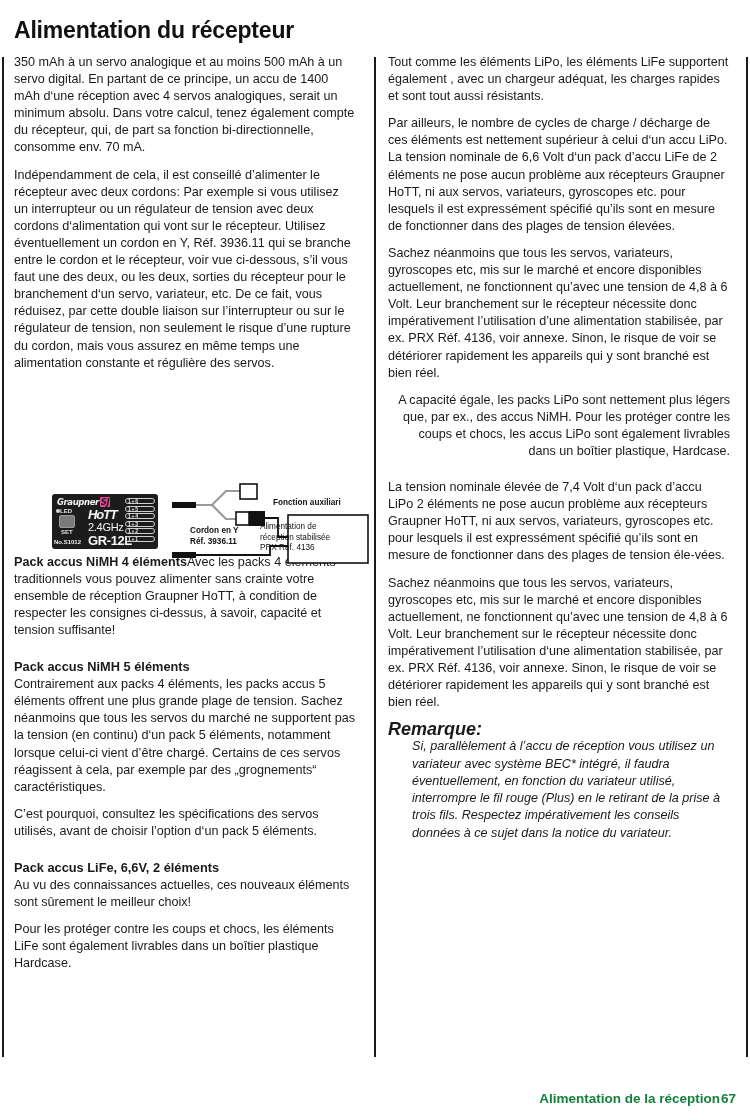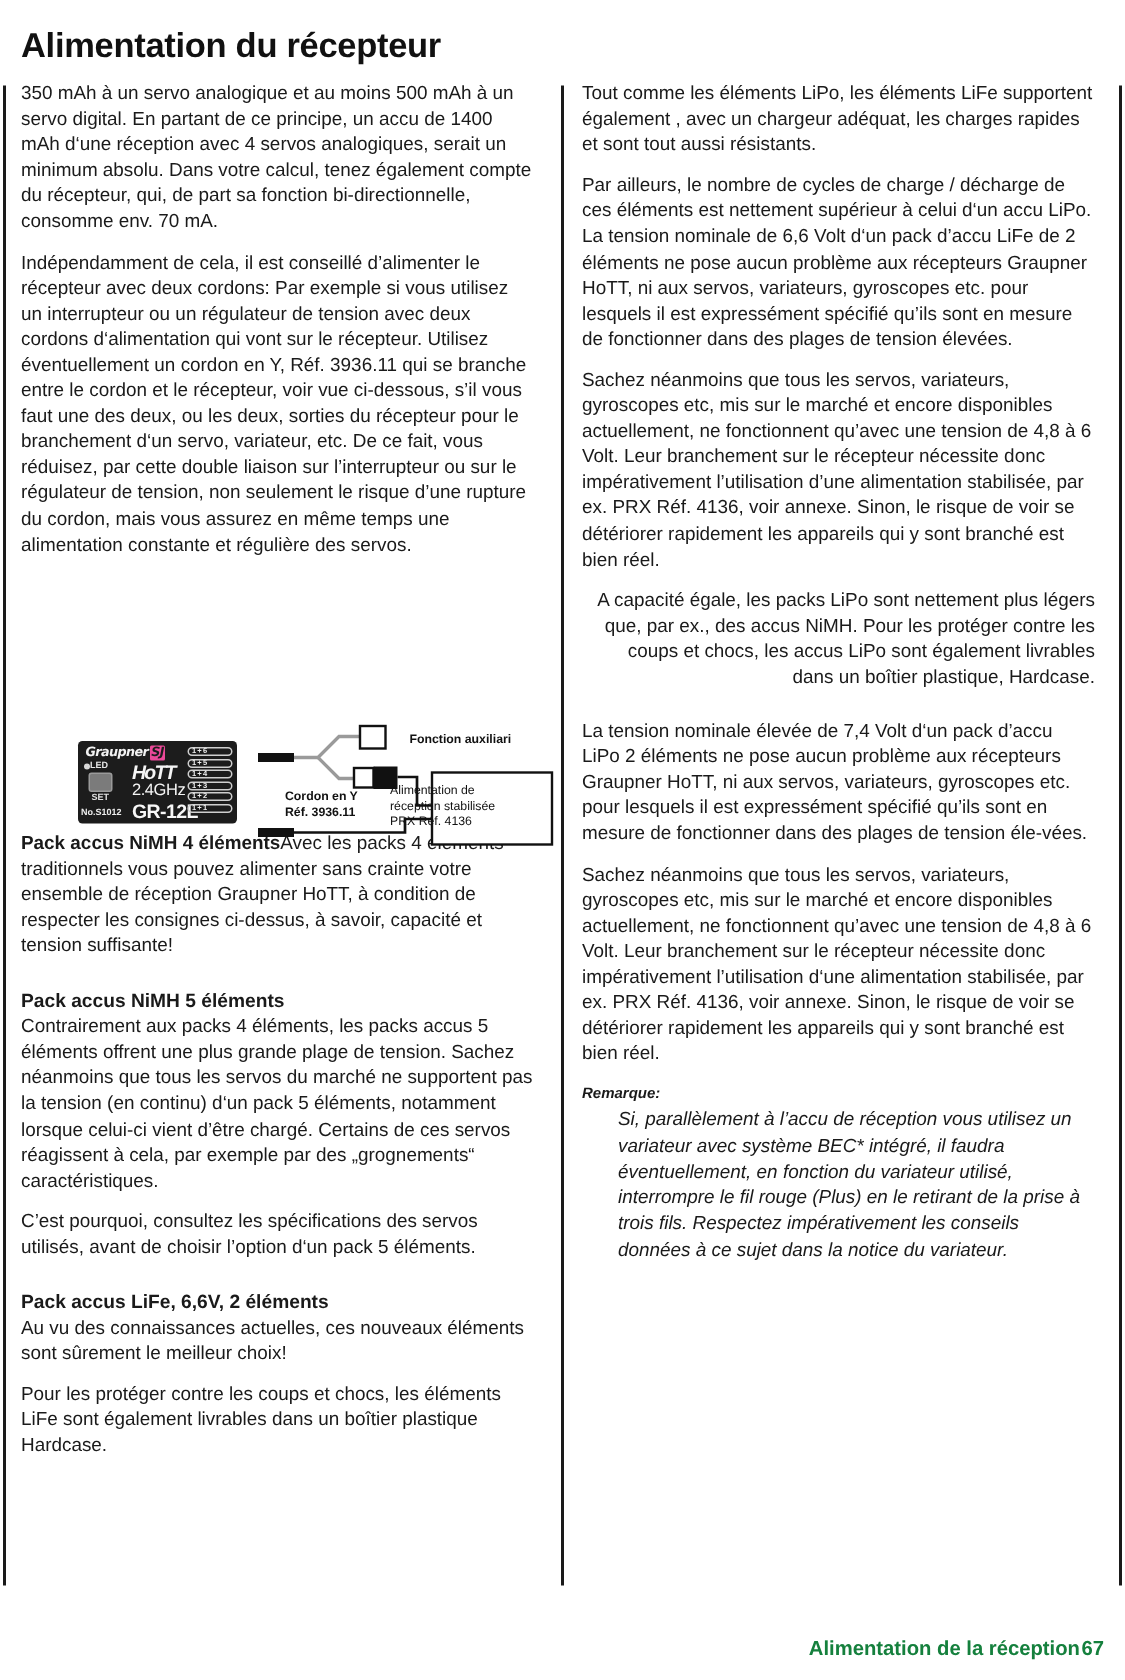--- a/index.html
+++ b/index.html
@@ -69,21 +69,21 @@
     margin: 0 0 1px 0;
     line-height: 17px;
   }
   h3.sub.spaced-above {
     margin-top: 19px;
   }
 
   .remark-title {
     font-weight: bold;
     font-style: italic;
-    font-size: 10px;
+    font-size: 18px;
     margin: 0;
     line-height: 17px;
   }
   .remark-body {
     font-style: italic;
     margin: 0 0 0 24px;
     line-height: 17.3px;
   }
 
   
@@ -215,21 +215,21 @@
   .diagram { position: absolute; left: 156px; top: 0; width: 200px; height: 100px; }
   .diagram svg { display: block; }
   .dg-label {
     position: absolute;
     font-size: 8.2px;
     font-weight: bold;
     color: #111;
     line-height: 10.5px;
     white-space: nowrap;
   }
-  .dg-lab-aux   { left: 78px; top: 6px; padding-left: 25px; }
+  .dg-lab-aux   { left: 78px; top: 16px; padding-left: 25px; }
   .dg-lab-cord  { left: 20px; top: 44px; }
   .dg-lab-box   {
     left: 90px; top: 40px;
     width: 76px;
     white-space: normal;
     font-weight: normal;
     font-size: 8.2px;
   }
 
   

